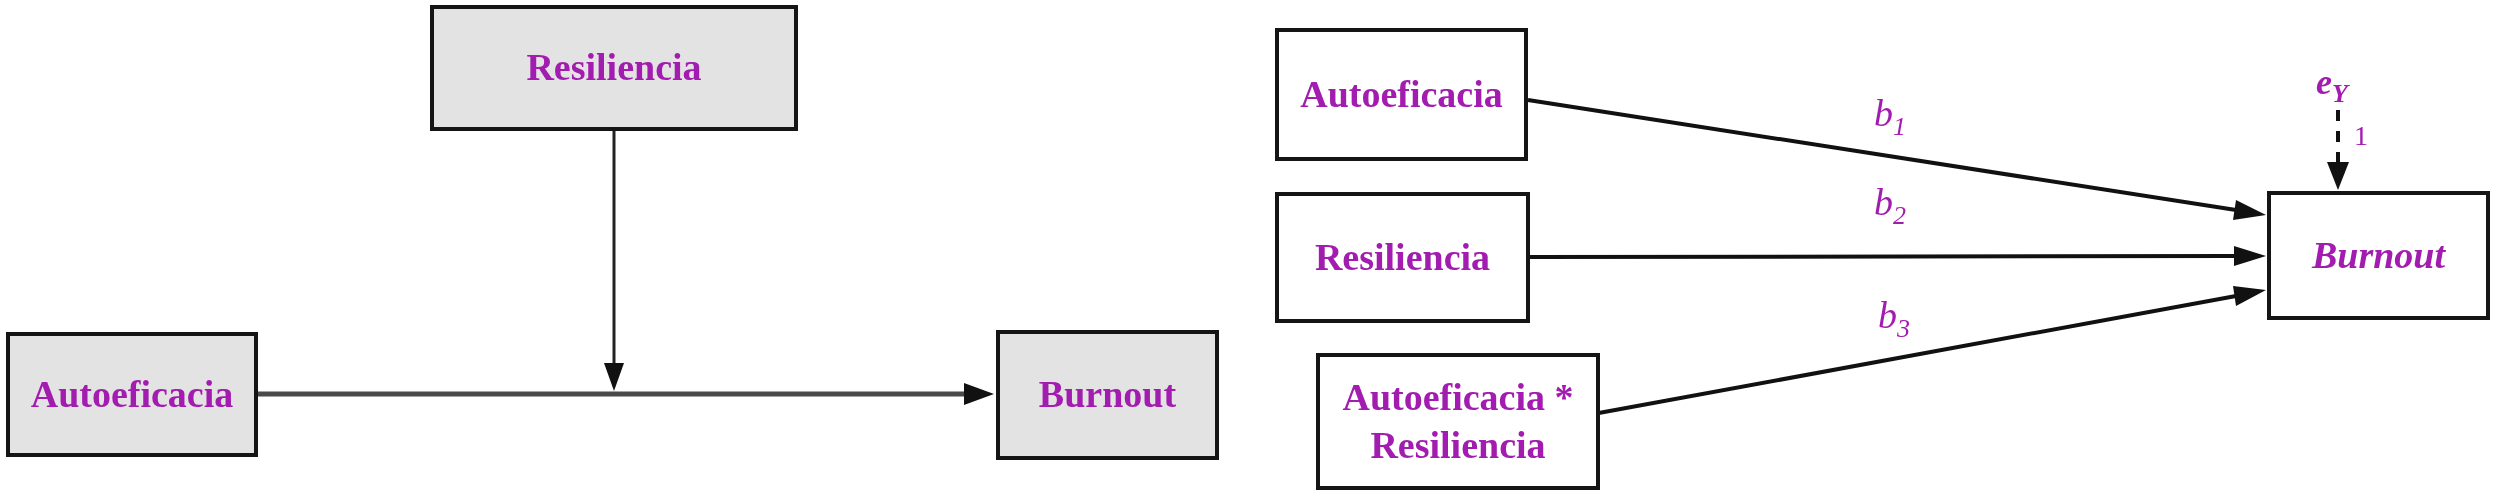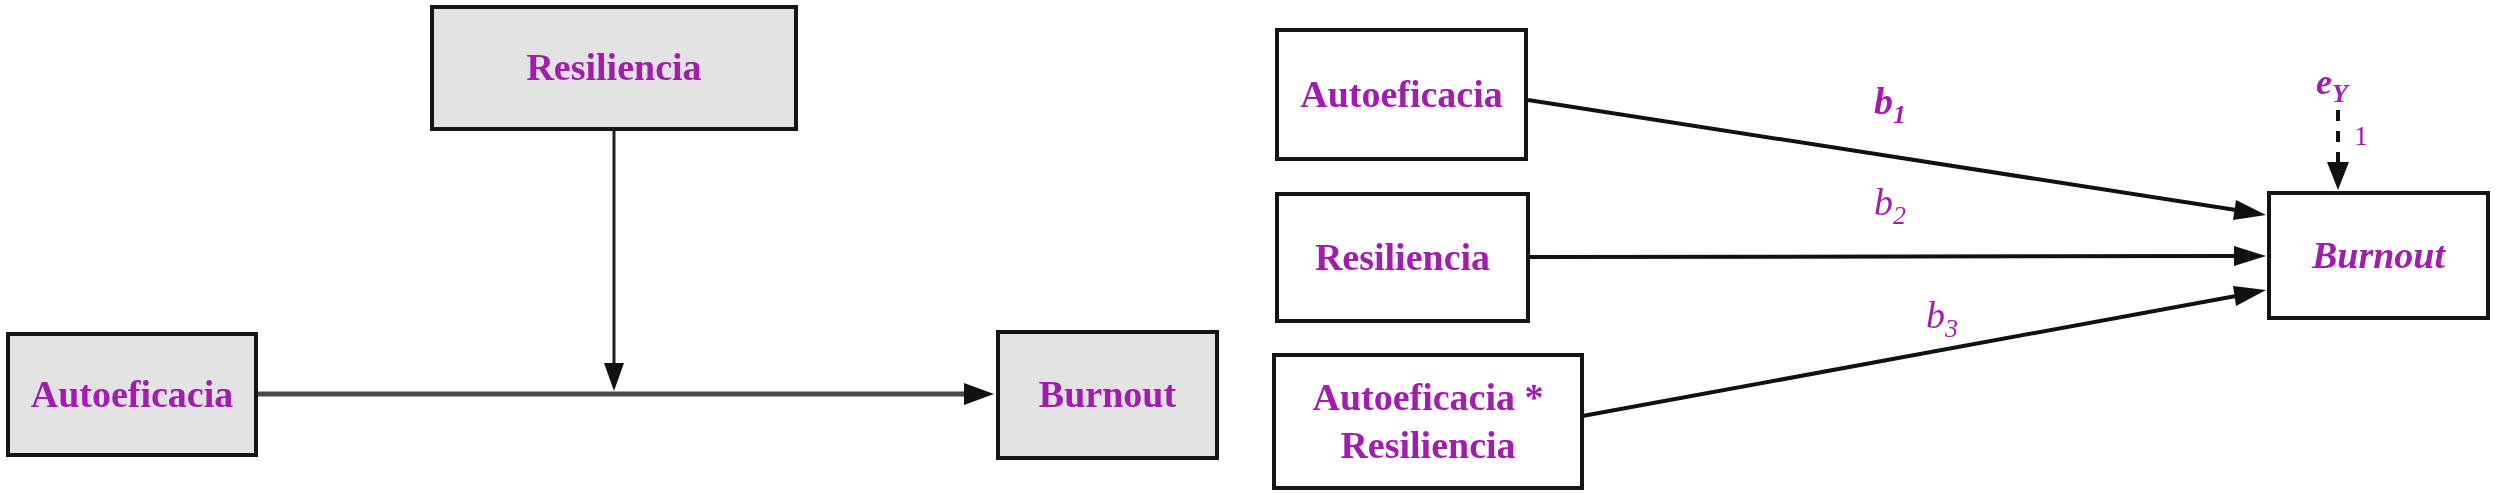--- a/index.html
+++ b/index.html
@@ -84,38 +84,38 @@
   </div>
 
   <div class="box white" style="left:1275px; top:28px; width:253px; height:133px;">
     <span class="lbl">Autoeficacia</span>
   </div>
 
   <div class="box white" style="left:1275px; top:192px; width:255px; height:131px;">
     <span class="lbl">Resiliencia</span>
   </div>
 
-  <div class="box white" style="left:1272px; top:353px; width:312px; height:137px;">
+  <div class="box white" style="left:1316px; top:353px; width:284px; height:137px;">
     <span class="lbl">Autoeficacia *</span>
     <span class="lbl">Resiliencia</span>
   </div>
 
   <div class="box white" style="left:2267px; top:191px; width:223px; height:129px;">
     <span class="lbl italic">Burnout</span>
   </div>
 
-  <span class="mathlab" style="left:1874px; top:82px;font-weight:bold;">
+  <span class="mathlab" style="left:1874px; top:94px;">
     <span>b</span><sub>1</sub>
   </span>
 
   <span class="mathlab" style="left:1874px; top:183px;">
     <span>b</span><sub>2</sub>
   </span>
 
-  <span class="mathlab" style="left:1878px; top:296px;margin-left:48px;">
+  <span class="mathlab" style="left:1878px; top:296px;">
     <span>b</span><sub>3</sub>
   </span>
 
   <span class="mathlab" style="left:2316px; top:64px; font-size:36px;font-weight:bold;">
     <span>e</span><sub>Y</sub>
   </span>
 
   <span class="weight-one" style="left:2354px; top:122px;">1</span>
 
 </div>

